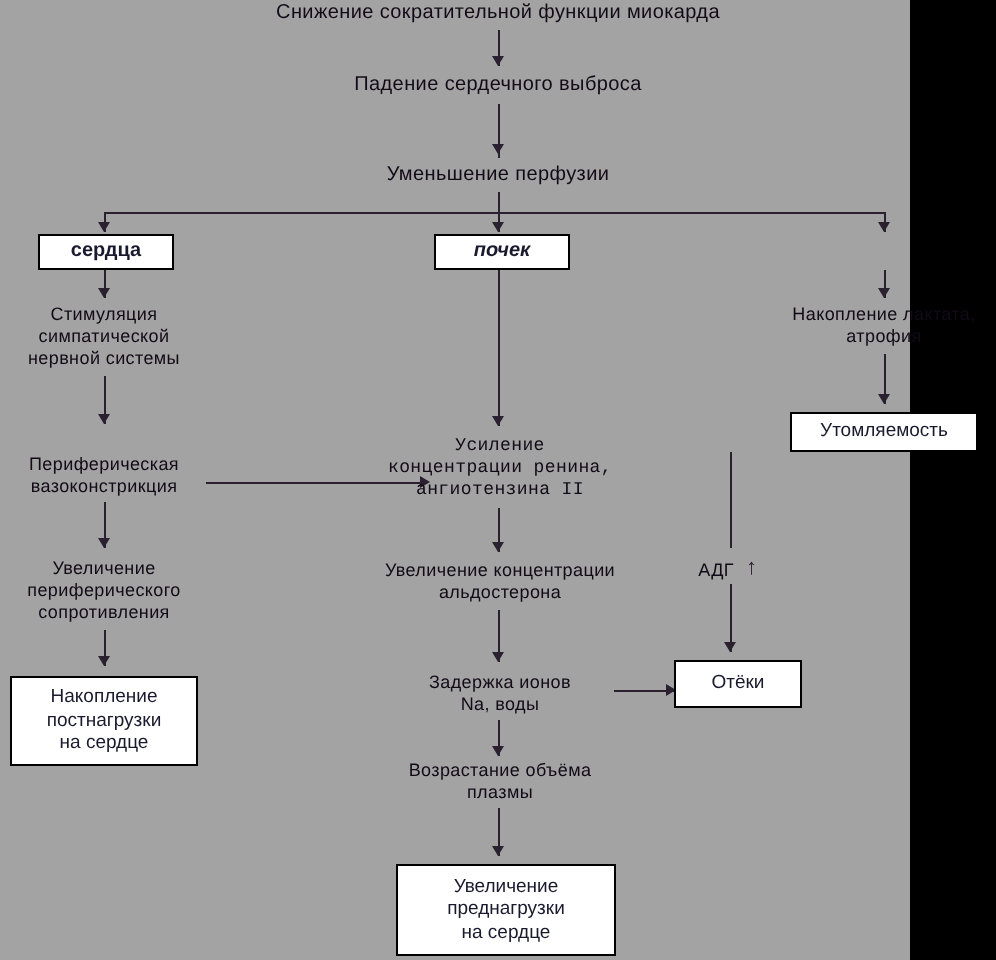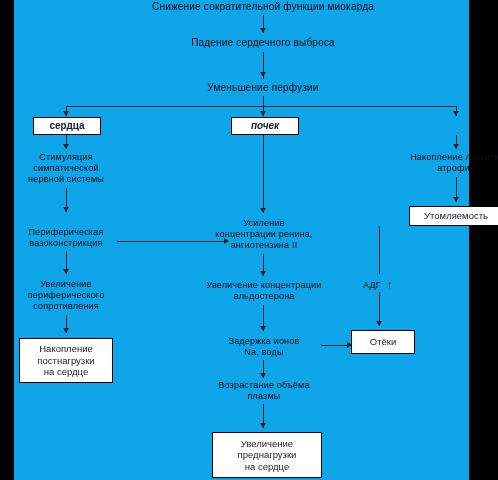--- a/index.html
+++ b/index.html
@@ -13,22 +13,21 @@
     height: 480px;
     position: relative;
     overflow: hidden;
     font-family: "Liberation Sans", sans-serif;
   }
   #canvas {
     position: absolute;
     left: 0; top: 0;
     width: 455px;
     height: 480px;
-    background: #0ea5e9;
-    margin-left: 14px;
+    background: #a3a3a3;
   }
   
   .dark-node {
     position: absolute;
     color: #120a16;
     font-size: 9px;
     line-height: 11px;
     text-align: center;
     letter-spacing: 0.2px;
     white-space: pre-line;
@@ -146,21 +145,21 @@
   <div class="box-node" style="left:5px; top:338px; width:94px; height:45px;">Накопление
 постнагрузки
 на сердце</div>
 
   <div class="hline" style="left:103px; top:241px; width:110px;"></div>
   <div class="arrow-right" style="left:210px; top:238px;"></div>
 
   <div class="vline" style="left:249px; top:135px; height:78px;"></div>
   <div class="arrow-down" style="left:246px; top:208px;"></div>
 
-  <div class="dark-node" style="left:189px; top:218px; width:122px;">Усиление
+  <div class="dark-node" style="left:189px; top:218px; width:122px;font-family:Liberation Mono, monospace;">Усиление
 концентрации ренина,
 ангиотензина II</div>
 
   <div class="vline" style="left:249px; top:254px; height:22px;"></div>
   <div class="arrow-down" style="left:246px; top:271px;"></div>
 
   <div class="dark-node" style="left:184px; top:280px; width:132px;">Увеличение концентрации
 альдостерона</div>
 
   <div class="vline" style="left:249px; top:305px; height:26px;"></div>

